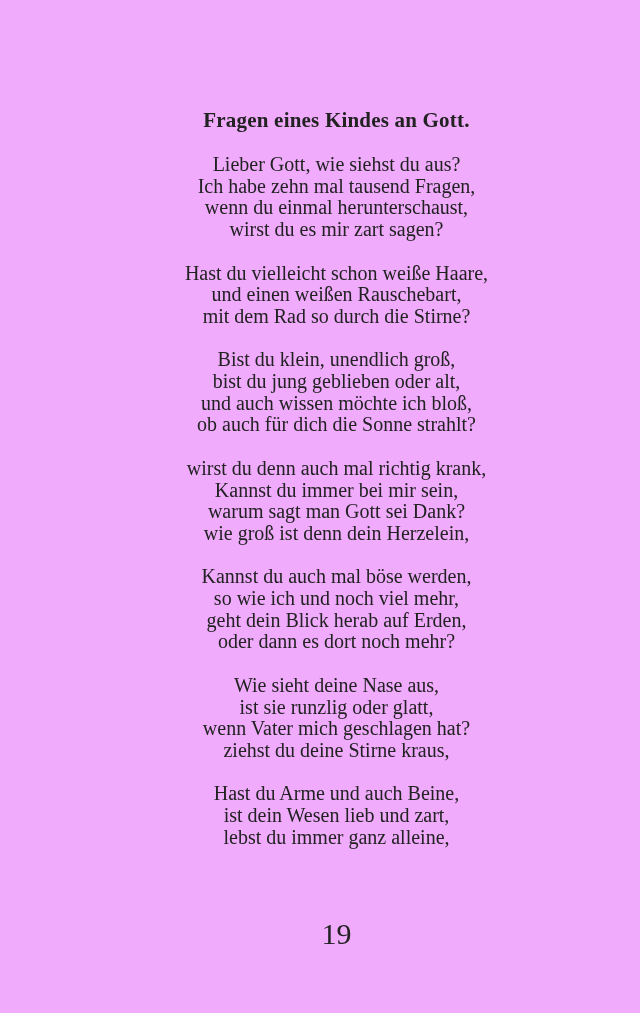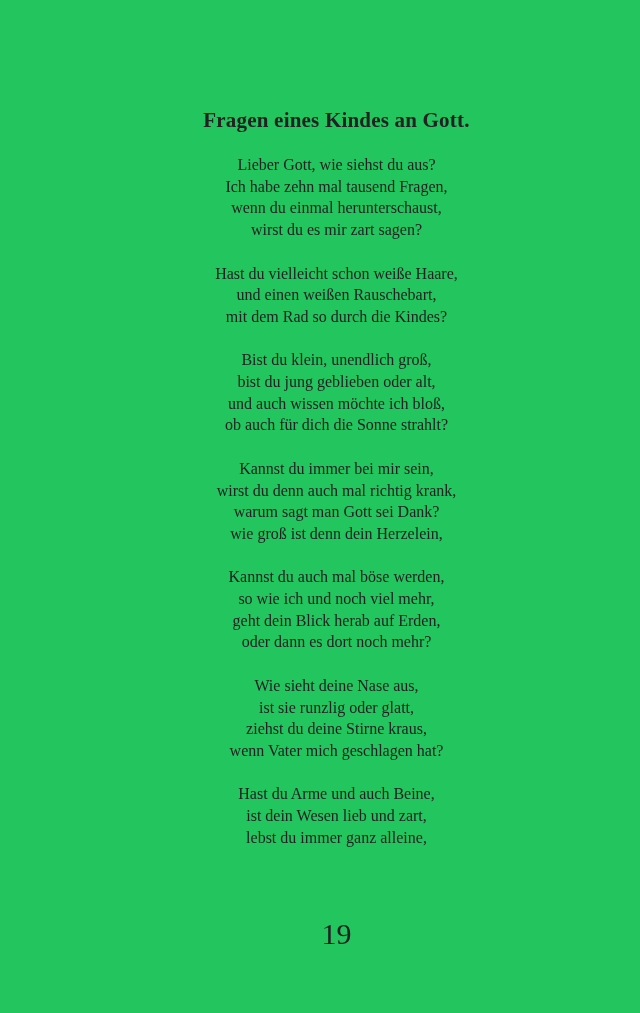--- a/index.html
+++ b/index.html
@@ -9,21 +9,21 @@
   body {
     width: 640px;
     height: 1013px;
     background: #ffffff;
     font-family: "Liberation Serif", serif;
   }
   .page {
     position: relative;
     width: 640px;
     height: 1013px;
-    background: #22c55e;
+    background: #f0abfc;
     overflow: hidden;
     color: #222222;
   }
   
   .column {
     position: absolute;
     left: 33px;
     width: 607px;
     text-align: center;
   }
@@ -35,21 +35,21 @@
     font-weight: bold;
     letter-spacing: 0.2px;
   }
   .poem {
     top: 154px;
   }
   .stanza {
     margin: 0 0 21.7px 0;
   }
   .line {
-    font-size: 16px;
+    font-size: 20px;
     line-height: 21.7px;
     white-space: nowrap;
   }
   .folio {
     top: 919px;
     font-size: 30px;
     line-height: 30px;
   }
 </style>
 </head>
@@ -61,45 +61,45 @@
   <div class="column poem" id="poem">
       <div class="stanza">
         <div class="line">Lieber Gott, wie siehst du aus?</div>
         <div class="line">Ich habe zehn mal tausend Fragen,</div>
         <div class="line">wenn du einmal herunterschaust,</div>
         <div class="line">wirst du es mir zart sagen?</div>
       </div>
       <div class="stanza">
         <div class="line">Hast du vielleicht schon weiße Haare,</div>
         <div class="line">und einen weißen Rauschebart,</div>
-        <div class="line">mit dem Rad so durch die Kindes?</div>
+        <div class="line">mit dem Rad so durch die Stirne?</div>
       </div>
       <div class="stanza">
         <div class="line">Bist du klein, unendlich groß,</div>
         <div class="line">bist du jung geblieben oder alt,</div>
         <div class="line">und auch wissen möchte ich bloß,</div>
         <div class="line">ob auch für dich die Sonne strahlt?</div>
       </div>
       <div class="stanza">
+        <div class="line">wirst du denn auch mal richtig krank,</div>
         <div class="line">Kannst du immer bei mir sein,</div>
-        <div class="line">wirst du denn auch mal richtig krank,</div>
         <div class="line">warum sagt man Gott sei Dank?</div>
         <div class="line">wie groß ist denn dein Herzelein,</div>
       </div>
       <div class="stanza">
         <div class="line">Kannst du auch mal böse werden,</div>
         <div class="line">so wie ich und noch viel mehr,</div>
         <div class="line">geht dein Blick herab auf Erden,</div>
         <div class="line">oder dann es dort noch mehr?</div>
       </div>
       <div class="stanza">
         <div class="line">Wie sieht deine Nase aus,</div>
         <div class="line">ist sie runzlig oder glatt,</div>
+        <div class="line">wenn Vater mich geschlagen hat?</div>
         <div class="line">ziehst du deine Stirne kraus,</div>
-        <div class="line">wenn Vater mich geschlagen hat?</div>
       </div>
       <div class="stanza">
         <div class="line">Hast du Arme und auch Beine,</div>
         <div class="line">ist dein Wesen lieb und zart,</div>
         <div class="line">lebst du immer ganz alleine,</div>
       </div>
     </div>
 
   <div class="column folio">19</div>
 </div>

